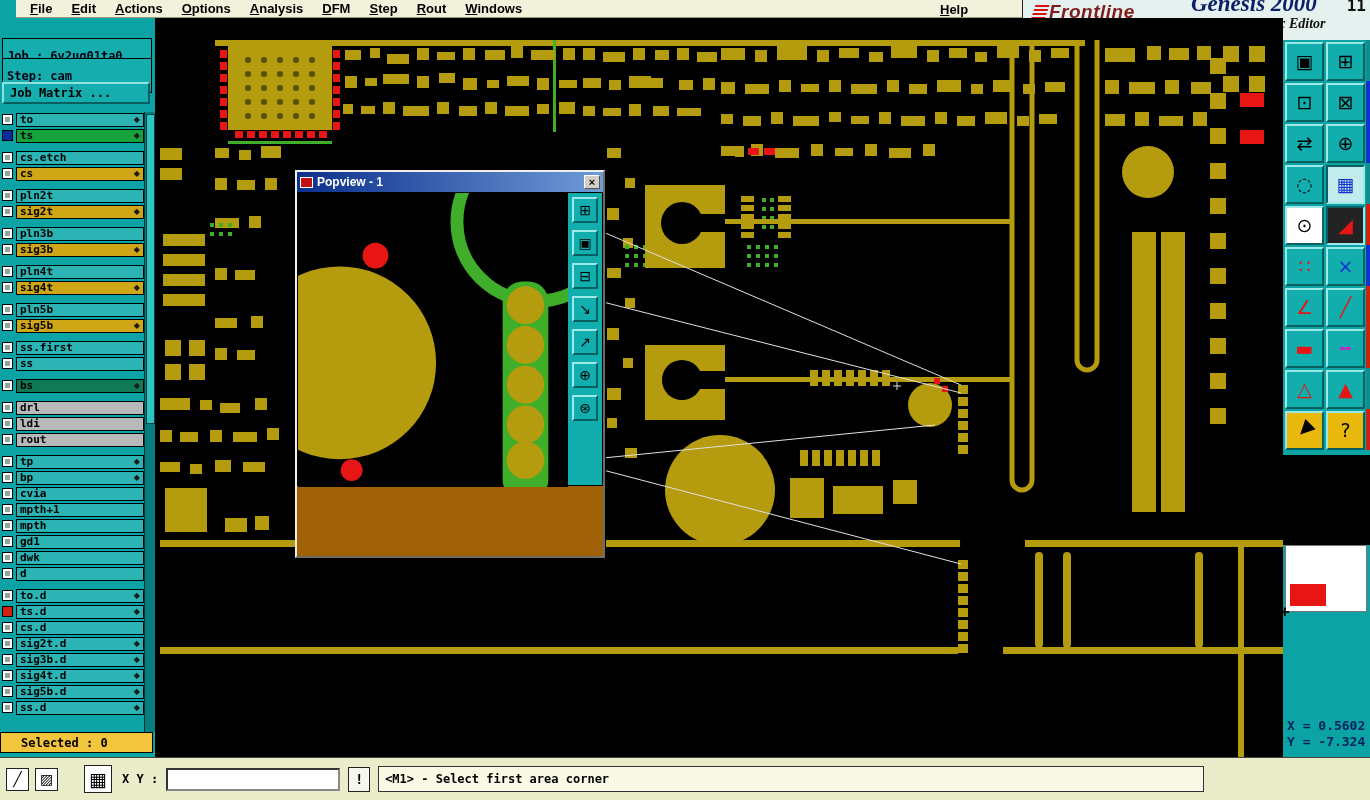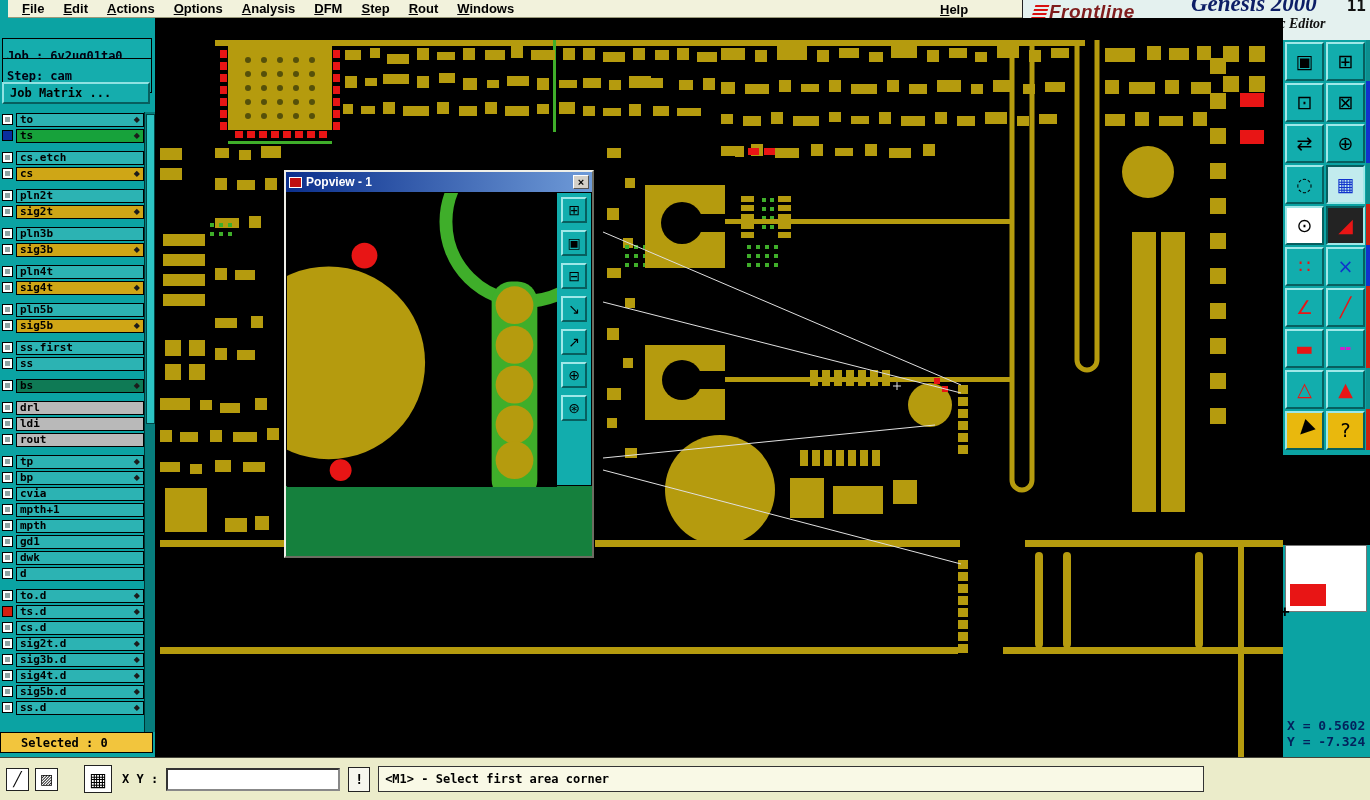--- a/index.html
+++ b/index.html
@@ -1,21 +1,21 @@
 <!DOCTYPE html>
 <html style="--teal: #0ba3a3; --panel: #12adad; --gold: #b59b0e; --pcb-green: #3fae2a; --red: #e81515; --cream: #f2f2dc; --statusbar-bg: #ebecca; --selected-yellow: #f2c53d; --navy: #03215c;"><head>
 <meta charset="utf-8">
 <style>
   *{box-sizing:border-box;margin:0;padding:0}
   html,body{background:#333}
   .app{position:relative;width:1370px;height:800px;background:var(--teal);overflow:hidden;
        font-family:"Liberation Sans",sans-serif;color:#000}
 
   
-  .menubar{position:absolute;left:8px;top:0;width:1022px;height:18px;background:var(--cream);
+  .menubar{position:absolute;left:16px;top:0;width:1022px;height:18px;background:var(--cream);
            display:flex;align-items:center;padding-left:14px;border-bottom:1px solid #9a9a7a}
   .menu-item{display:inline-block;font:600 13px "Liberation Sans",sans-serif;margin-right:19px;white-space:nowrap;cursor:pointer}
   .menu-item::first-letter{text-decoration:underline}
   .menu-help{margin-left:auto;margin-right:24px}
 
   
   .brand{position:absolute;left:1022px;top:0;width:348px;height:40px;background:#e4f1ef;
          border-left:1px solid #222;overflow:hidden}
   .logo{position:absolute;left:10px;top:1px;display:flex;align-items:center;border-bottom:2px solid #1536c0;padding-bottom:1px}
   .logo-stripes{width:14px;height:15px;background:repeating-linear-gradient(180deg,#d91111 0 2px,transparent 2px 4px);
@@ -55,21 +55,21 @@
                 border:1px solid #000;font:bold 12px "DejaVu Sans Mono",monospace;display:flex;align-items:center;padding-left:20px}
 
   
   .canvas{position:absolute;left:155px;top:18px;width:1128px;height:739px;background:#000;overflow:hidden}
   .canvas svg{display:block}
   .g{fill:var(--gold)} .r{fill:var(--red)} .gr{fill:var(--pcb-green)}
   .gl{stroke:var(--gold);stroke-width:5;fill:none}
   .wl{stroke:#e0e0e0;stroke-width:1}
 
   
-  .popview{position:absolute;left:284px;top:170px;width:310px;height:388px;background:#15803d;
+  .popview{position:absolute;left:295px;top:170px;width:310px;height:388px;background:#a16207;
            border:2px solid;border-color:#efefe8 #6d6d62 #6d6d62 #efefe8;box-shadow:1px 1px 0 #000}
   .pv-title{height:20px;background:linear-gradient(90deg,#0b2f8c,#6f9bd8);display:flex;align-items:center;padding:0 3px;cursor:default}
   .pv-ico{width:13px;height:11px;background:#c01010;border:1px solid #fff;margin-right:4px;flex:none}
   .pv-title-text{color:#fff;font:bold 12px "Liberation Sans",sans-serif;flex:1}
   .pv-x{width:16px;height:14px;background:#d4d0c8;border:1px solid;border-color:#fff #555 #555 #fff;
         font:bold 11px "Liberation Sans",sans-serif;line-height:10px;cursor:pointer}
   .pv-body{display:flex;height:294px;border:1px solid #000}
   .pv-canvas{background:#000}
   .pv-tools{width:34px;background:var(--panel);display:flex;flex-direction:column;align-items:center;padding-top:4px}
   .pv-tool{width:26px;height:26px;margin-bottom:7px;background:var(--panel);border:2px solid;

